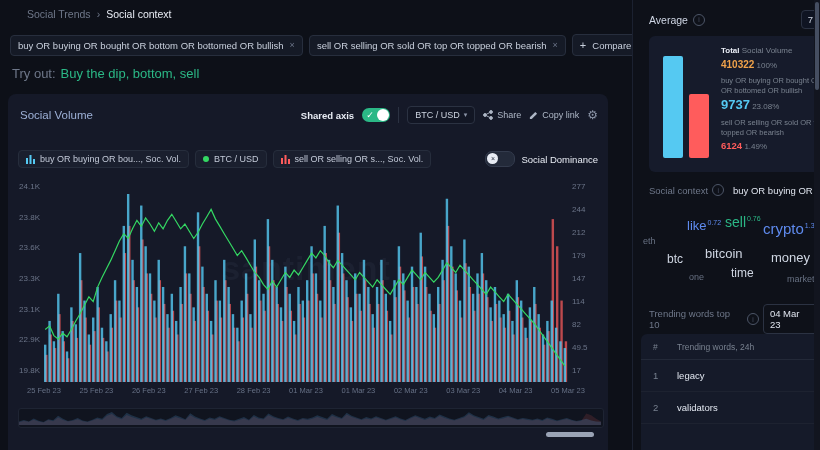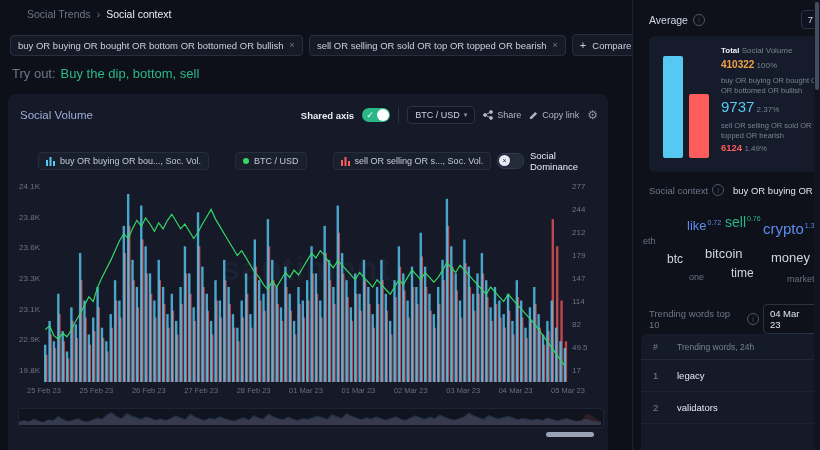--- a/index.html
+++ b/index.html
@@ -32,21 +32,21 @@
   .toggle-on{width:28px;height:14px;border-radius:7px;background:#2bb886;position:relative;display:inline-block;}
   .toggle-on .check{position:absolute;left:4px;top:0;font-size:9px;color:#fff;line-height:14px;}
   .toggle-on .knob{position:absolute;right:1px;top:1px;width:12px;height:12px;border-radius:50%;background:#fff;}
   .toggle-off{width:28px;height:14px;border-radius:7px;background:#232a3a;border:1px solid #333b4d;position:relative;display:inline-block;}
   .knob2{position:absolute;left:1px;top:1px;width:11px;height:11px;border-radius:50%;background:#e8ecf4;
          display:flex;align-items:center;justify-content:center;}
   .xx{font-size:7px;color:#232a3a;line-height:1;}
   
   .legend-row{position:absolute;left:10px;top:56px;right:10px;display:flex;gap:6px;align-items:center;}
   .lchip{background:#1a1f2e;border:1px solid #262d3c;border-radius:4px;padding:3px 7px;font-size:9px;
-         color:#c3cad8;display:flex;gap:5px;align-items:center;white-space:nowrap;margin-left:20px;}
+         color:#c3cad8;display:flex;gap:5px;align-items:center;white-space:nowrap;}
   .dot{width:6px;height:6px;border-radius:50%;background:currentColor;display:inline-block;}
   .dominance{margin-left:auto;display:flex;gap:6px;align-items:center;}
   .dom-label{font-size:9.5px;color:#e8ecf4;}
   
   .ycol{position:absolute;top:92px;width:32px;height:196px;}
   #ylab-left{left:2px;} #ylab-right{left:562px;text-align:right;}
   .ycol .tick{position:absolute;font-size:8px;color:#6b7488;}
   #ylab-left .tick{right:2px;} #ylab-right .tick{left:2px;}
   .plot{position:absolute;left:36px;top:92px;width:524px;height:196px;}
   .watermark{position:absolute;left:50%;top:42%;transform:translate(-50%,-50%);font-size:34px;
@@ -67,21 +67,21 @@
           font-size:9.5px;color:#cdd4e0;}
   .avg-card{position:absolute;left:16px;top:36px;width:180px;height:136px;background:#161b2b;border-radius:6px;padding-left:36px;}
   .bar{position:absolute;bottom:14px;width:20px;border-radius:2px;}
   #avg-bar-buy{left:14px;background:#55c9f2;}
   #avg-bar-sell{left:40px;background:#ff5c5c;}
   .avg-legend{position:absolute;left:72px;top:10px;right:6px;font-size:8px;line-height:1.3;}
   .al-line{margin-bottom:2px;}
   .strong{color:#e8ecf4;font-weight:bold;font-size:8px;}
   .dim2{color:#79828f;font-size:8px;}
   .orange{color:#f0a24a;font-weight:bold;font-size:10px;}
-  .cyan{color:#55c9f2;font-weight:normal;font-size:15px;}
+  .cyan{color:#55c9f2;font-weight:bold;font-size:13px;}
   .red{color:#ff5c5c;font-weight:bold;font-size:9.5px;}
   .al-q{color:#79828f;font-size:7.5px;margin:4px 0 2px;}
   .sc-row{position:absolute;left:16px;top:184px;right:0;display:flex;align-items:center;gap:4px;}
   .sc-sel{margin-left:auto;max-width:102px;white-space:nowrap;overflow:hidden;color:#dfe4ee;font-size:9.5px;}
   .cloud{position:absolute;left:8px;top:208px;width:194px;height:88px;}
   .cw{position:absolute;white-space:nowrap;}
   .cw sup{font-size:7px;margin-left:1px;}
   .tr-row{position:absolute;left:16px;top:304px;right:8px;display:flex;align-items:center;gap:4px;}
   .datechip{margin-left:auto;border:1px solid #2b3242;border-radius:4px;padding:3px 6px;font-size:9.5px;
             color:#dfe4ee;display:flex;gap:4px;align-items:center;}
@@ -504,21 +504,21 @@
       <div class="chip7d">7D</div>
     </div>
 
     <div class="avg-card">
       <div class="bar" id="avg-bar-buy" style="height: 102px;"></div>
       <div class="bar" id="avg-bar-sell" style="height: 64px;"></div>
       <div class="avg-legend">
         <div class="al-line"><span class="strong">Total</span> <span class="dim2">Social Volume</span></div>
         <div class="al-line"><span class="orange">410322</span> <span class="dim2">100%</span></div>
         <div class="al-q">buy OR buying OR bought OR bottom OR bottomed OR bullish</div>
-        <div class="al-line"><span class="cyan">9737</span> <span class="dim2">2.37%</span></div>
+        <div class="al-line"><span class="cyan">9737</span> <span class="dim2">23.08%</span></div>
         <div class="al-q">sell OR selling OR sold OR top OR topped OR bearish</div>
         <div class="al-line"><span class="red">6124</span> <span class="dim2">1.49%</span></div>
       </div>
     </div>
 
     <div class="sc-row">
       <span class="dim" style="font-size:9.5px">Social context</span>
       <span class="info-icon">
           <span>i</span>
         </span>

